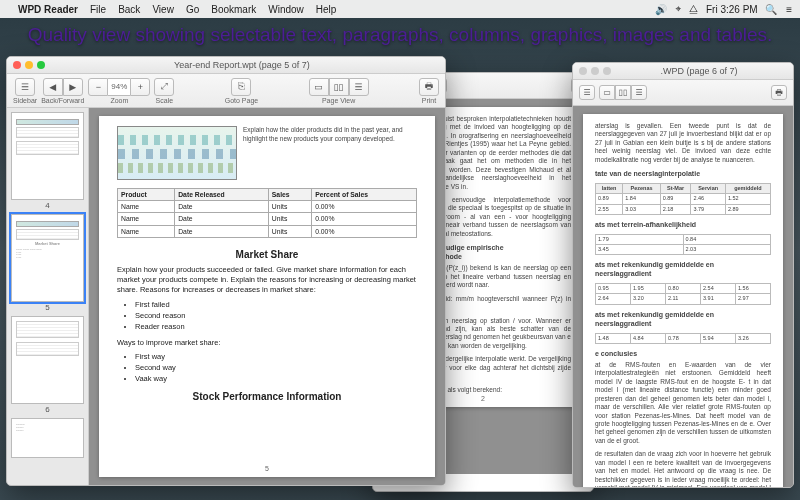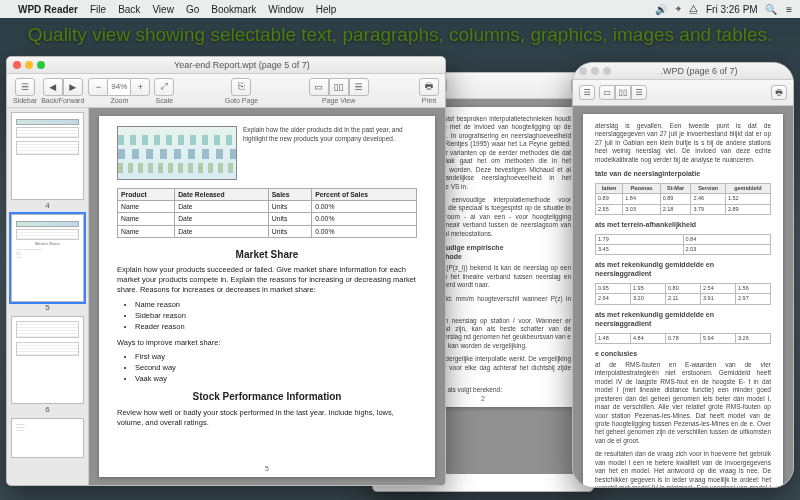--- a/index.html
+++ b/index.html
@@ -7,27 +7,27 @@
 body { background: linear-gradient(180deg, #2a3a42 0%, #4a5a62 50%, #3a4a52 100%); position: relative; }
 
 
 .menubar { position: absolute; top: 0; left: 0; right: 0; height: 18px; background: rgba(245,245,245,0.95); display: flex; align-items: center; font-size: 10px; color: #222; padding: 0 8px; z-index: 100; }
 .menubar .apple { font-size: 11px; margin-right: 10px; }
 .menubar .item { margin-right: 12px; }
 .menubar .spacer { flex: 1; }
 .menubar .right-item { margin-left: 8px; }
 
 
-.hero { position: absolute; top: 24px; left: 0; right: 0; text-align: center; color: #4d7c0f; font-size: 19px; font-weight: 300; text-shadow: 0 1px 3px rgba(0,0,0,0.5); z-index: 50; }
+.hero { position: absolute; top: 24px; left: 0; right: 0; text-align: center; color: #4c1d95; font-size: 19px; font-weight: 300; text-shadow: 0 1px 3px rgba(0,0,0,0.5); z-index: 50; }
 
 
 .win { position: absolute; background: #fff; border-radius: 5px; box-shadow: 0 10px 30px rgba(0,0,0,0.45); overflow: hidden; border: 1px solid #bbb; }
 .win1 { top: 56px; left: 6px; width: 440px; height: 430px; z-index: 30; }
 .win2 { top: 72px; left: 372px; width: 222px; height: 420px; z-index: 20; }
-.win3 { top: 62px; left: 572px; width: 222px; height: 426px; z-index: 25; border-radius: 21px; }
+.win3 { top: 62px; left: 572px; width: 222px; height: 426px; z-index: 25; }
 
 
 .titlebar { height: 17px; background: linear-gradient(#f5f5f5,#e6e6e6); border-bottom: 1px solid #ccc; display: flex; align-items: center; padding: 0 6px; font-size: 9px; color: #555; }
 .traffic { display: flex; gap: 4px; }
 .traffic span { width: 8px; height: 8px; border-radius: 50%; display: inline-block; }
 .t-r { background: #ff5f56; } .t-y { background: #ffbd2e; } .t-g { background: #27c93f; }
 .traffic.dim span { background: #ccc; }
 .winfile { flex: 1; text-align: center; }
 
 
@@ -419,29 +419,28 @@
                 <td>Name</td>
                 <td>Date</td>
                 <td>Units</td>
                 <td>0.00%</td>
               </tr>
         </tbody>
           </table>
         <h2 class="section">Market Share</h2>
         <div class="para">Explain how your products succeeded or failed. Give market share information for each market your products compete in. Explain the reasons for increasing or decreasing market share. Reasons for increases or decreases in market share:</div>
         <ul class="bullets">
-          <li>Name reason</li>
-            <li>Sidebar reason</li>
+          <li>First failed</li>
+            <li>Second reason</li>
             <li>Reader reason</li>
         </ul>
         <div class="para">Ways to improve market share:</div>
         <ul class="bullets">
           <li>First way</li>
             <li>Second way</li>
             <li>Vaak way</li>
         </ul>
         <h2 class="section">Stock Performance Information</h2>
-        <div class="para">Review how well or badly your stock performed in the last year. Include highs, lows, volume, and overall ratings.</div>
         <div class="pagenum">5</div>
       </div>
     </div>
   </div>
 </div>
 
 </body></html>

